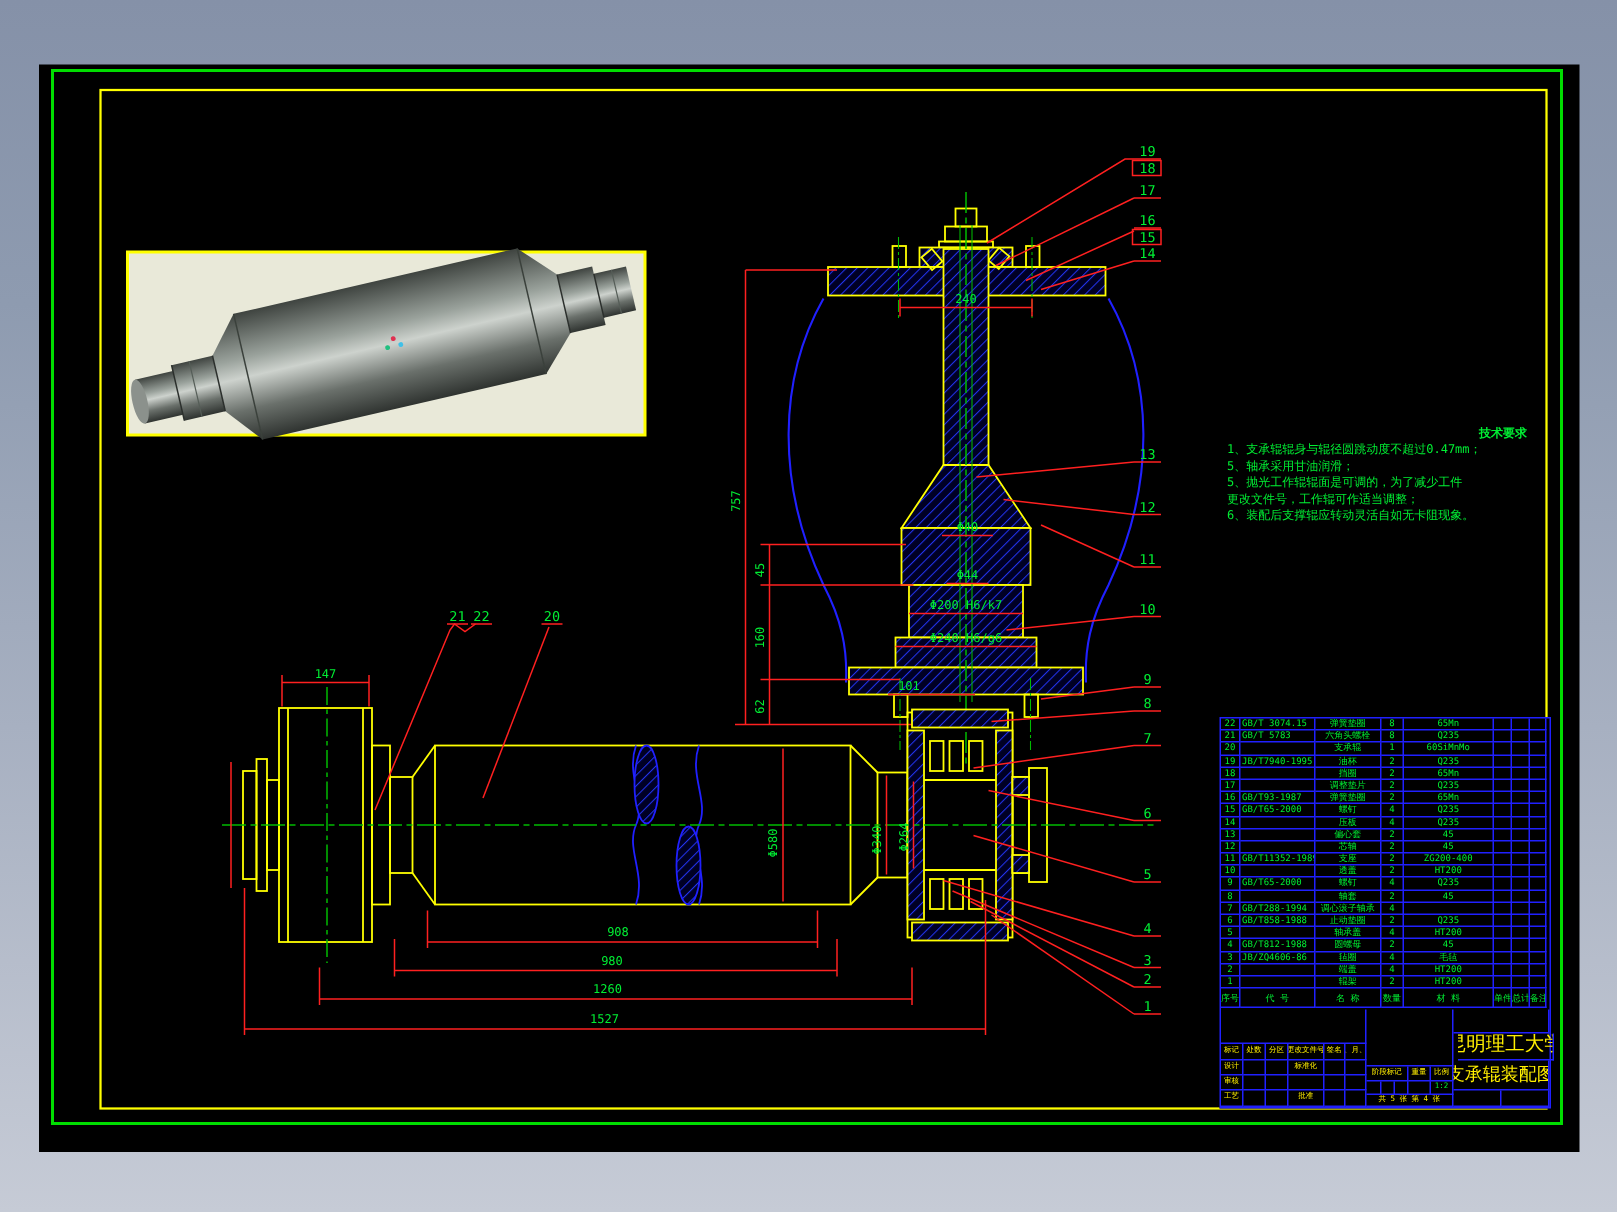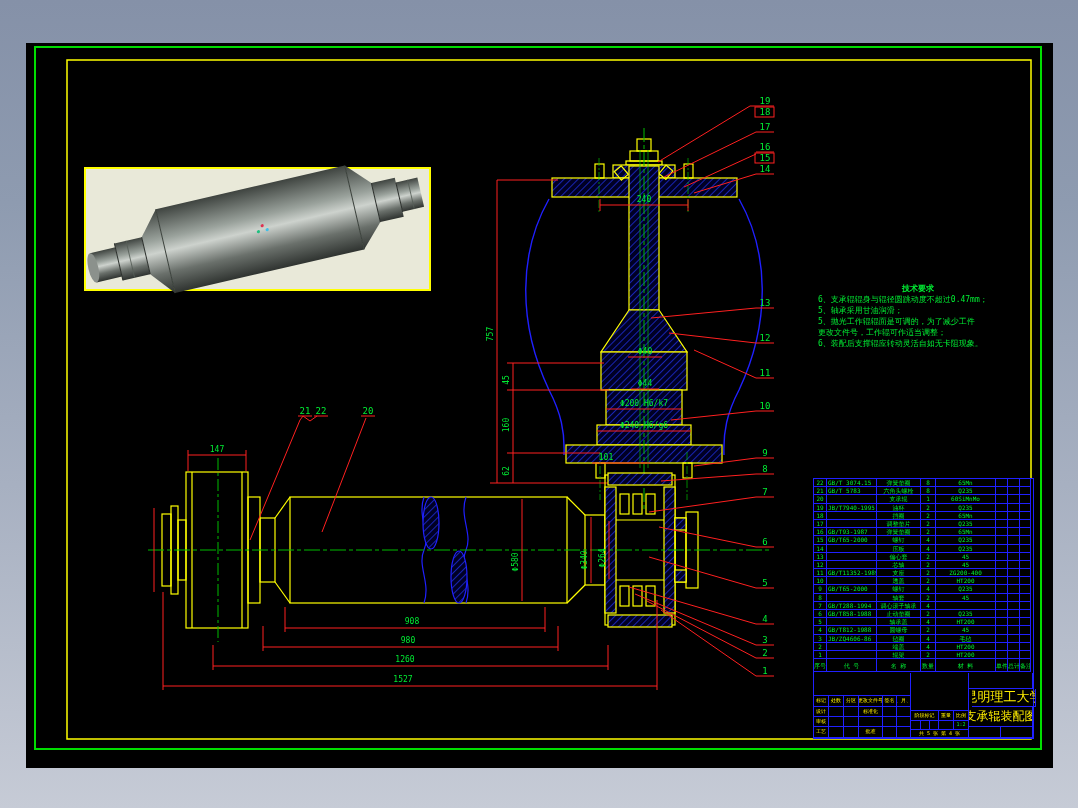--- a/index.html
+++ b/index.html
@@ -8,21 +8,21 @@
     background:linear-gradient(180deg,#8591a8 0%,#8e9bb0 25%,#a7b0c1 60%,#c6cbd6 100%);
     font-family:"DejaVu Sans Mono","Liberation Mono",monospace;
   }
   #screen{position:relative;width:1078px;height:808px;}
   #cad{position:absolute;left:0;top:0;}
   
   #notes{
     position:absolute;left:818px;top:283px;width:200px;
     color:#00ee33;font-size:8px;line-height:11px;letter-spacing:0;
   }
-  #notes .nt{text-align:center;font-weight:bold;}
+  #notes .nt{text-align:right;font-weight:bold;}
   
   #bomwrap{
     position:absolute;left:813px;top:478px;width:221px;height:261px;
     border:1px solid #2020ff;box-sizing:border-box;background:#000;
     color:#00ee33;
   }
   .bomgrid{display:grid;grid-template-columns:13px 50px 44px 15px 60px 12px 12px 11px;}
   .bomgrid .bc{
     border-right:1px solid #2020ff;border-bottom:1px solid #2020ff;
     height:8.2px;line-height:8px;font-size:6px;overflow:hidden;white-space:nowrap;
@@ -296,21 +296,21 @@
     <text x="305" y="414">21</text>
     <text x="321" y="414">22</text>
     <text x="368" y="414">20</text>
   </g>
 </svg>
 
 <div id="notes">
   <div class="nt">技术要求</div>
   <div>
 
-  <div>6、支承辊辊身与辊径圆跳动度不超过0.47mm；</div>
+  <div>1、支承辊辊身与辊径圆跳动度不超过0.47mm；</div>
         <div>5、轴承采用甘油润滑；</div>
         <div>5、抛光工作辊辊面是可调的，为了减少工件</div>
         <div>   更改文件号，工作辊可作适当调整；</div>
         <div>6、装配后支撑辊应转动灵活自如无卡阻现象。</div>
       </div>
 </div>
 
 <div id="bomwrap">
   <div class="bomgrid">
 

